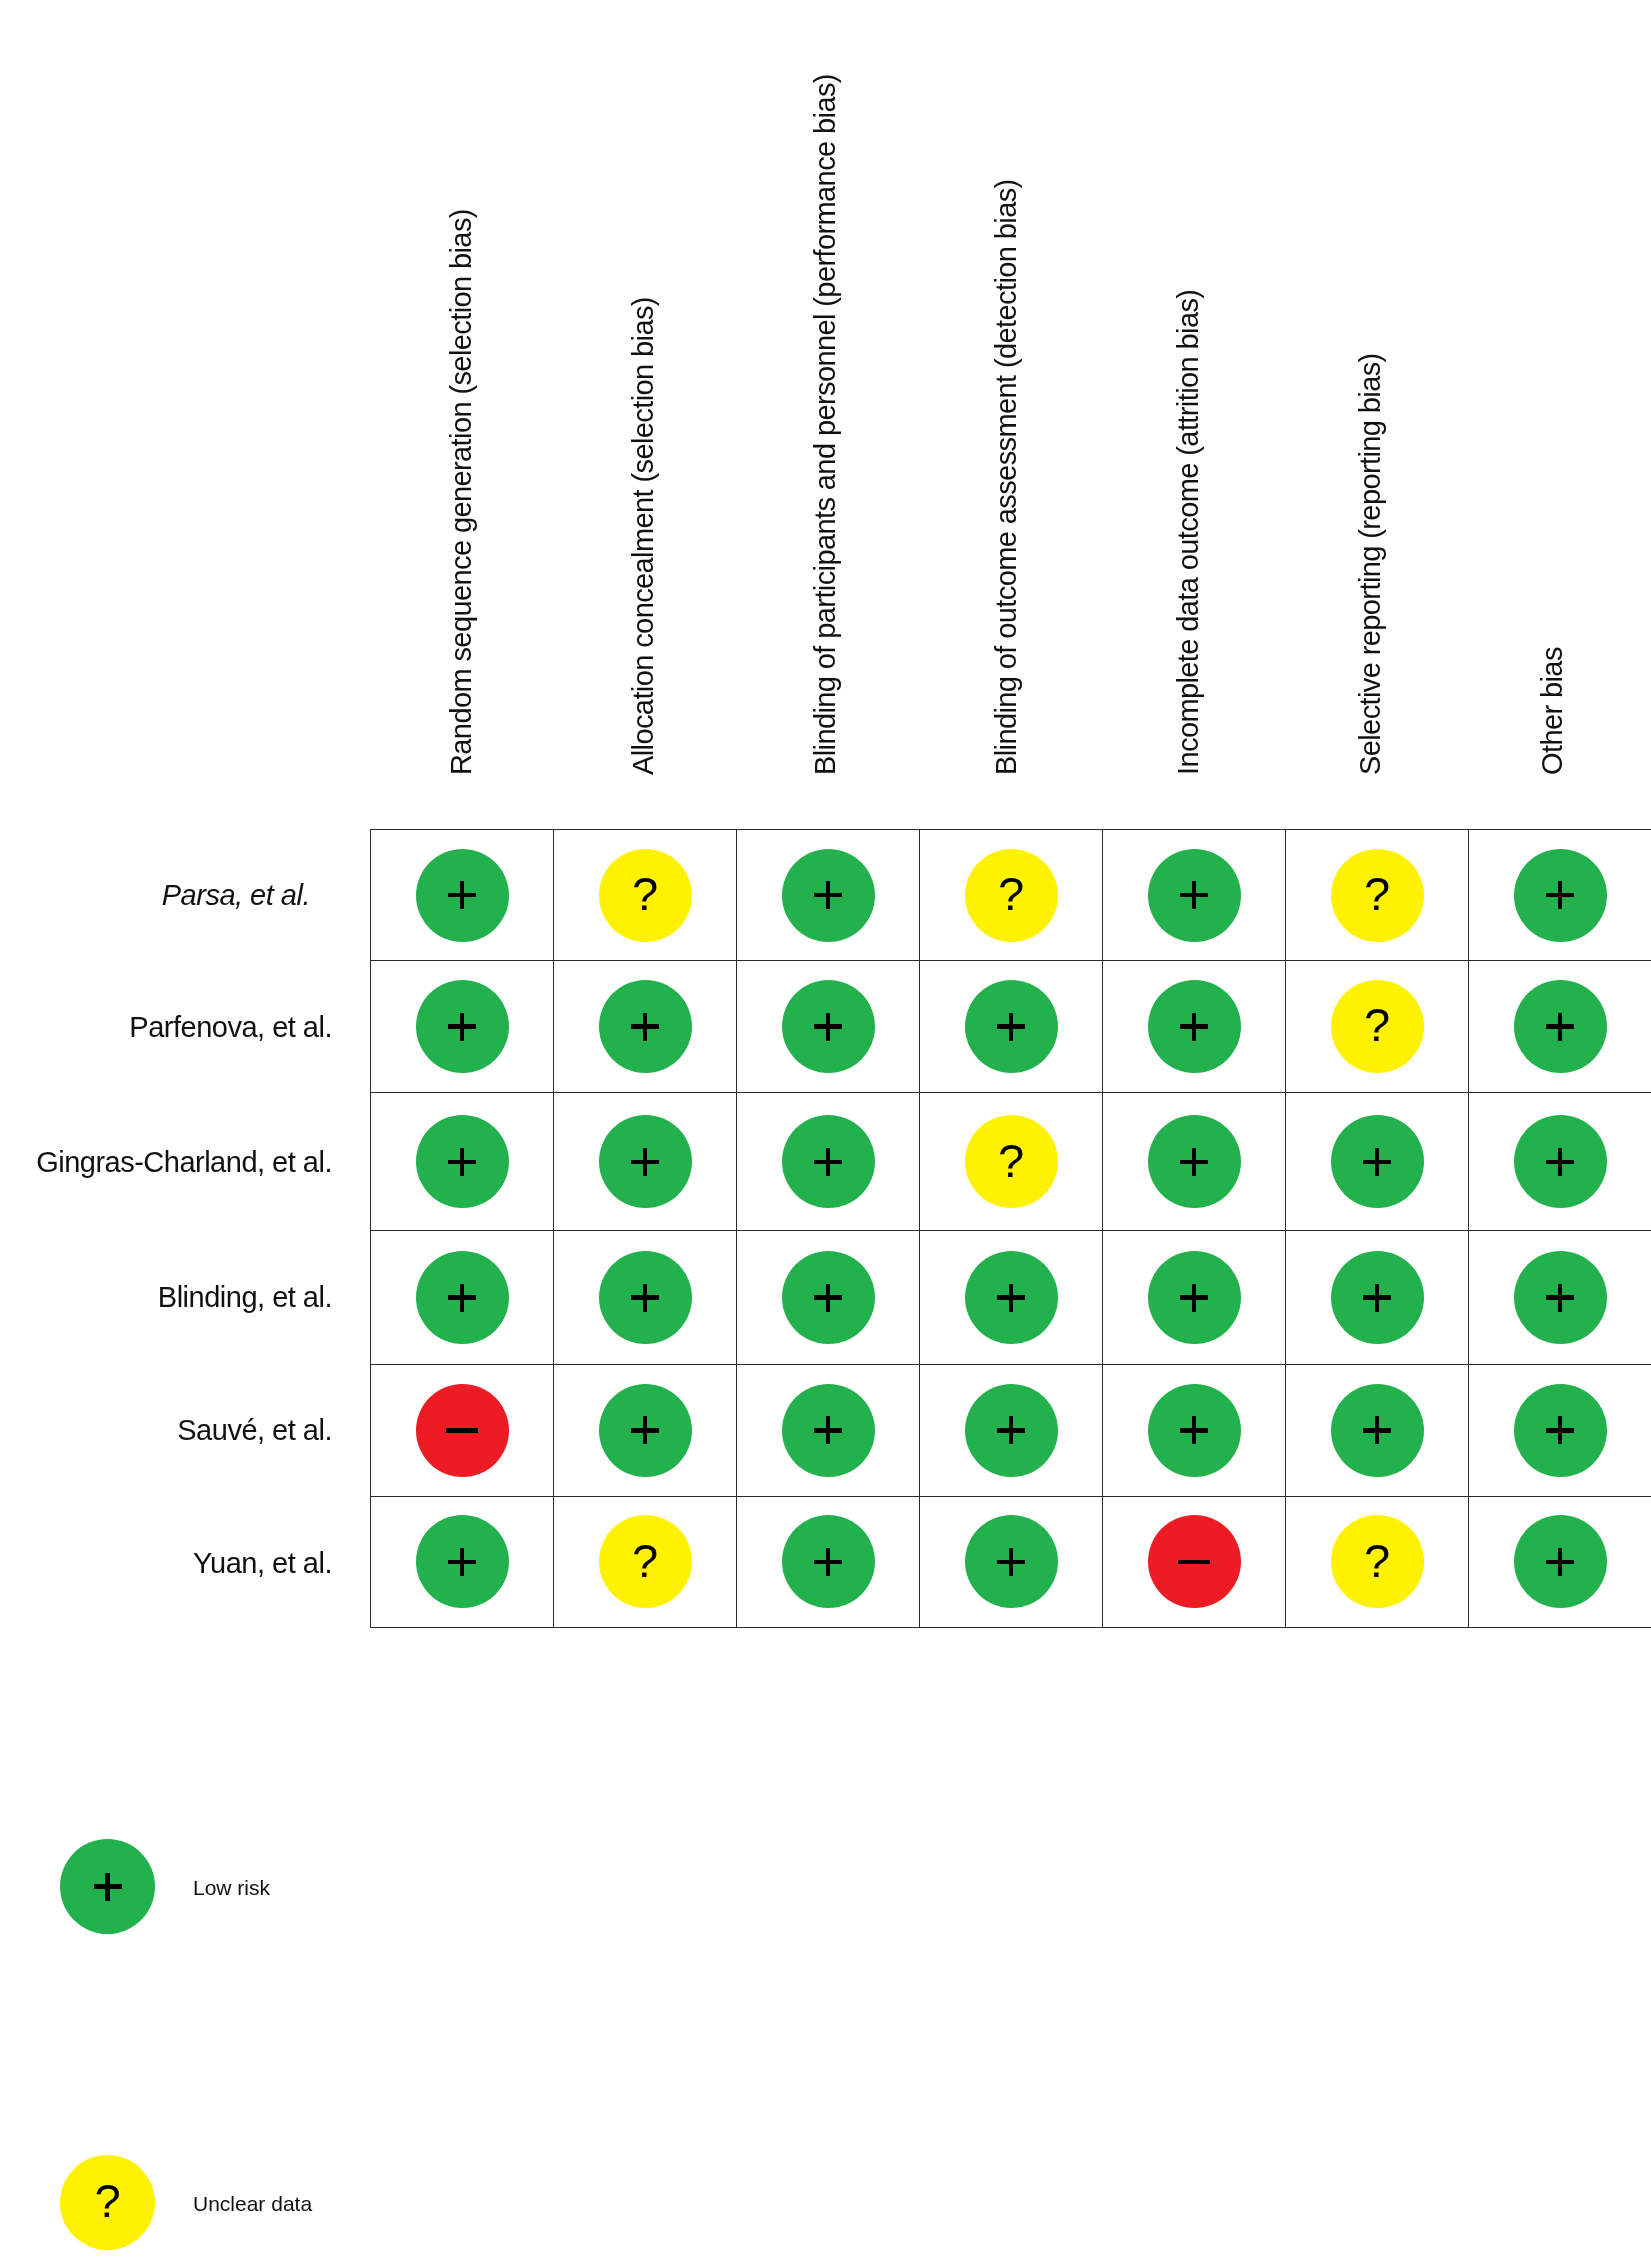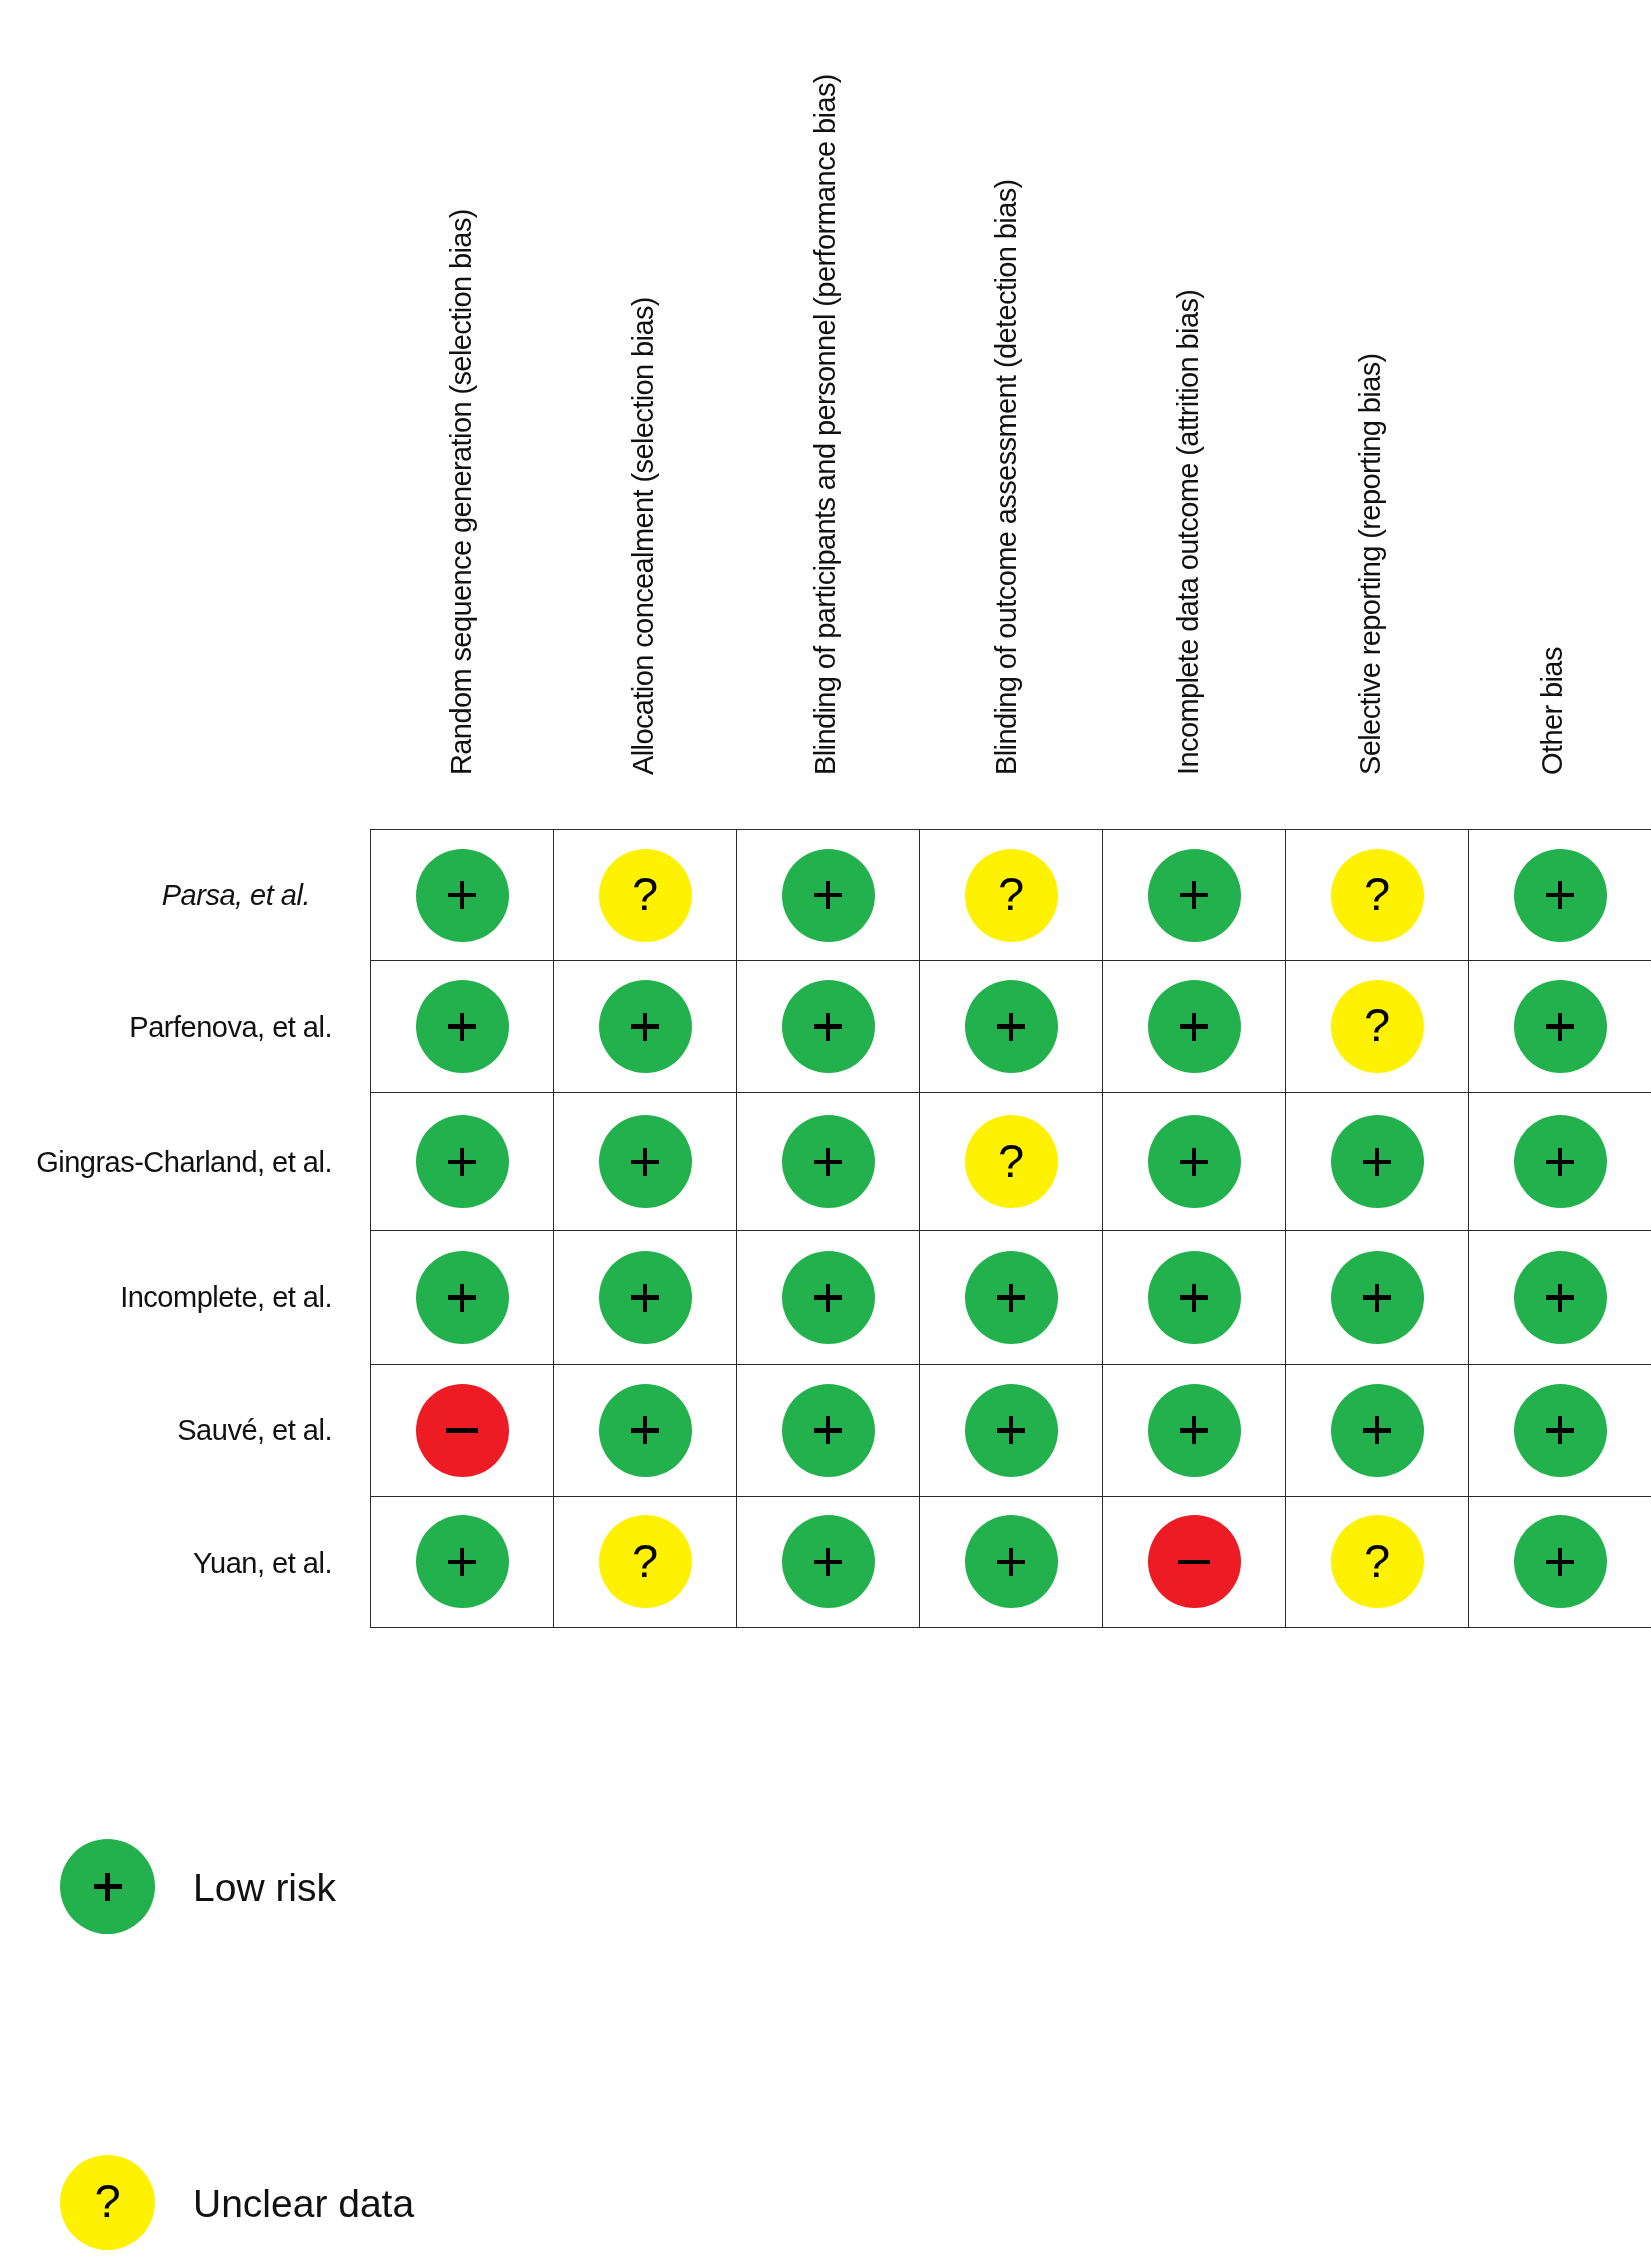--- a/index.html
+++ b/index.html
@@ -113,21 +113,21 @@
     }
     .legend-item .dot {
       position: absolute;
       left: 0; top: 0;
       width: 95px; height: 95px;
     }
     .legend-label {
       position: absolute;
       left: 133px;
       top: 32px;
-      font-size: 39px;
+      font-size: 21px;
       line-height: 34px;
       white-space: nowrap;
     }
   </style>
 </head>
 <body>
 
 <div id="figure">
 
   <div class="col-header" style="left:370px">
@@ -148,21 +148,21 @@
   <div class="col-header" style="left:1279px">
     <span class="col-header-text">Selective reporting (reporting bias)</span>
   </div>
   <div class="col-header" style="left:1461px">
     <span class="col-header-text">Other bias</span>
   </div>
 
   <div class="row-label indent" style="top:878px">Parsa, et al.</div>
   <div class="row-label" style="top:1010px">Parfenova, et al.</div>
   <div class="row-label" style="top:1145px">Gingras-Charland, et al.</div>
-  <div class="row-label" style="top:1280px">Incomplete, et al.</div>
+  <div class="row-label" style="top:1280px">Blinding, et al.</div>
   <div class="row-label" style="top:1413px">Sauvé, et al.</div>
   <div class="row-label" style="top:1546px">Yuan, et al.</div>
 
   <table id="grid">
     <tbody id="grid-body">
         <tr style="height: 131px;">
           <td><div class="dot low">
               <div class="sym-plus"></div>
             </div></td>
           <td><div class="dot unclear">

